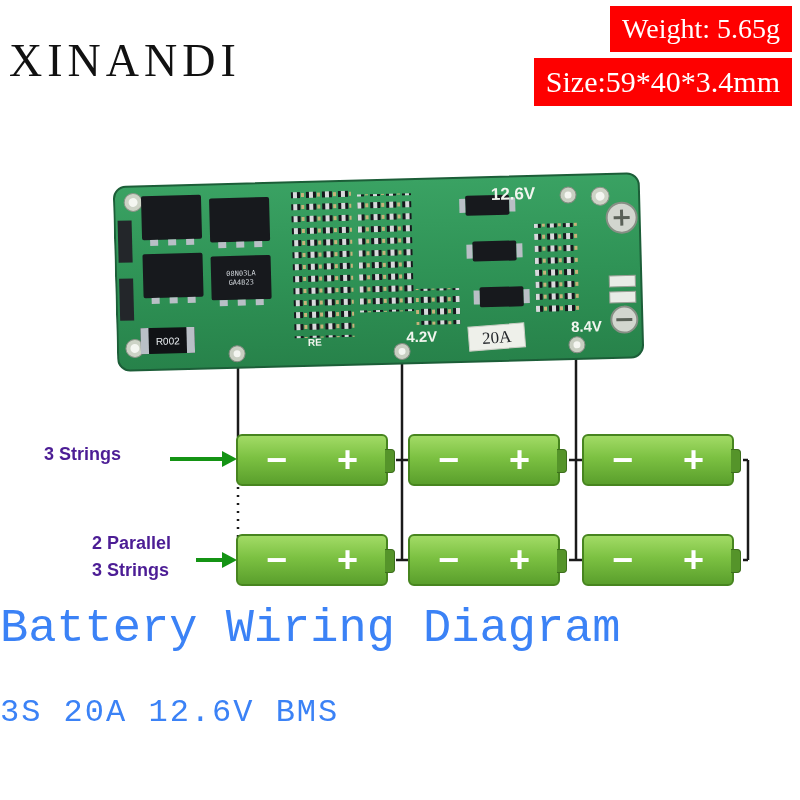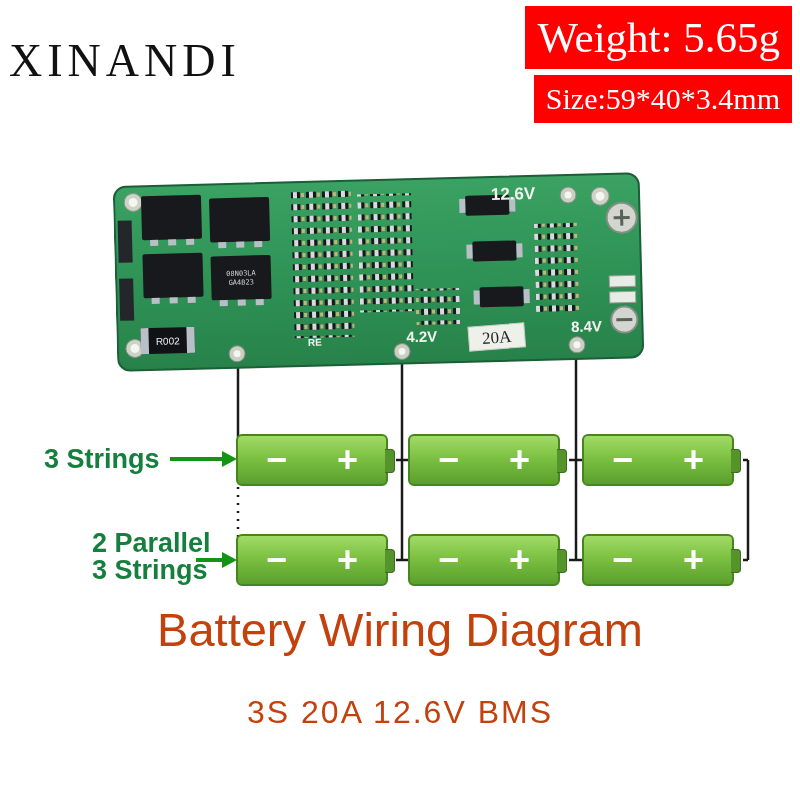--- a/index.html
+++ b/index.html
@@ -6,47 +6,47 @@
   .stage{position:relative;width:800px;height:800px;background:#ffffff;overflow:hidden;
          font-family:"Liberation Sans",sans-serif;}
 
   
   .brand{position:absolute;left:9px;top:6px;font-family:"Liberation Serif",serif;
          font-size:46px;color:#111;letter-spacing:5px;margin-top:28px;}
   .badges{position:absolute;right:8px;top:6px;display:flex;flex-direction:column;
           align-items:flex-end;gap:6px;}
   .badge{background:#fe0000;color:#ffffff;font-family:"Liberation Serif",serif;
          padding:7px 12px;white-space:nowrap;}
-  .badge.weight{font-size:43px;}
+  .badge.weight{font-size:28px;}
   .badge.size{font-size:30px;}
 
   
   .pcb{position:absolute;left:115px;top:176px;width:530px;height:192px;
        transform:rotate(-1.5deg);z-index:3;}
 
   
   .wiring{position:absolute;left:0;top:0;width:800px;height:800px;z-index:1;}
 
   
   .battery{position:absolute;width:152px;height:52px;z-index:2;border-radius:6px;
            background:linear-gradient(180deg,#a2db66 0%,#7cc142 45%,#5a9f2c 100%);
            border:2px solid #47851f;box-sizing:border-box;
            display:flex;justify-content:space-between;align-items:center;padding:0 28px;}
   .battery .pole{color:#ffffff;font-size:36px;font-weight:bold;line-height:48px;}
   .battery .nub{position:absolute;right:-9px;top:13px;width:9px;height:22px;
                 background:#55942a;border:1px solid #3c6e1c;border-left:none;
                 border-radius:0 4px 4px 0;}
 
   
-  .rowlabel{position:absolute;color:#15803d;font-weight:bold;font-size:27px;z-index:2;}
+  .rowlabel{position:absolute;color:#4c1d95;font-weight:bold;font-size:18px;z-index:2;}
   .rowlabel .line{line-height:27px;}
 
   
-  .caption{position:absolute;width:100%;text-align:center;color:#c2410c;
-           font-family:Liberation Sans, sans-serif;z-index:2;}
+  .caption{position:absolute;width:100%;text-align:left;color:#3b82f6;
+           font-family:Liberation Mono, monospace;z-index:2;}
   .caption.title{top:602px;font-size:47px;}
   .caption.subtitle{top:694px;font-size:32px;letter-spacing:2px;}
 </style>
 </head>
 <body>
 
 <div class="stage">
 
   <div class="brand">XINANDI</div>
   <div class="badges">

